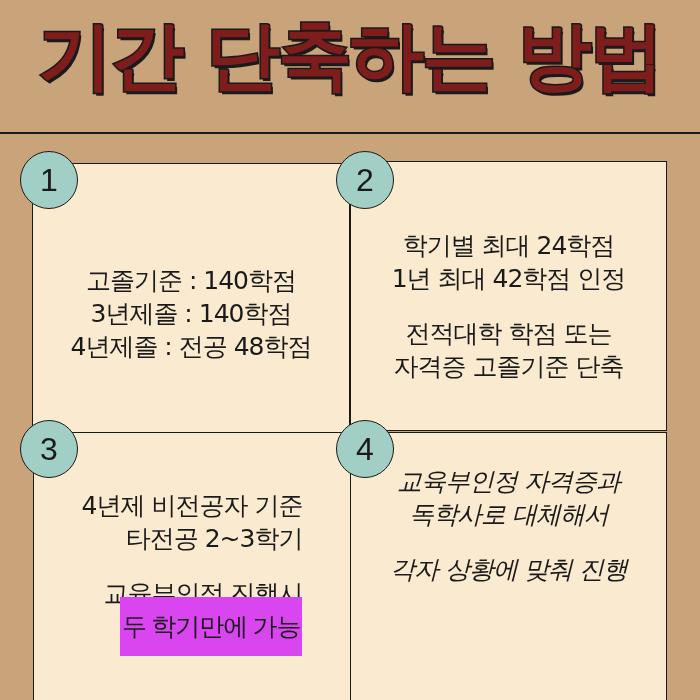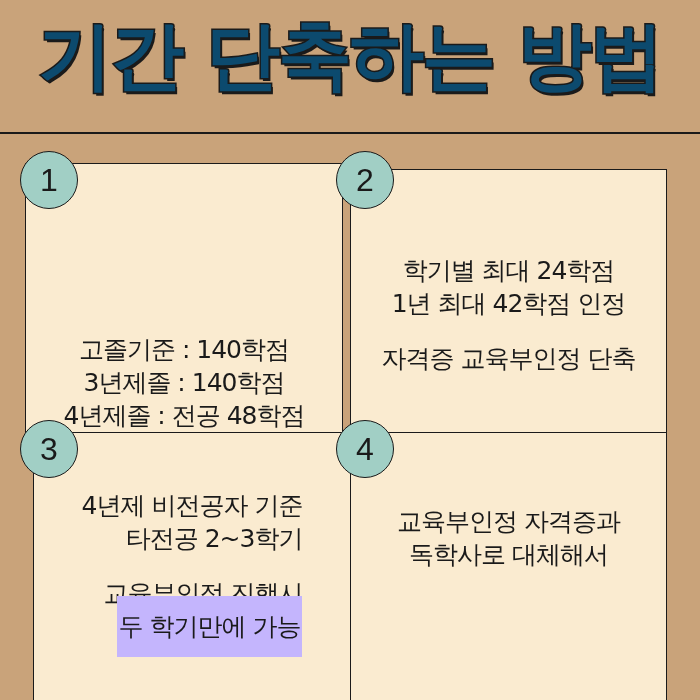--- a/index.html
+++ b/index.html
@@ -6,21 +6,21 @@
     body {
       width: 700px; height: 700px; overflow: hidden;
       background: #c9a37a;
       position: relative;
       font-family: "DejaVu Sans", sans-serif;
     }
     .title {
       position: absolute; left: 0; top: 18px; width: 700px;
       text-align: center;
       font-size: 74px; font-weight: 900; letter-spacing: -2px;
-      color: #0c4a6e;
+      color: #7f1d1d;
       -webkit-text-stroke: 3px #1a1a1a;
       paint-order: stroke fill;
       text-shadow: 2px 3px 0 #1a1a1a;
       line-height: 1;
     }
     .header-rule {
       position: absolute; left: 0; top: 132px; width: 700px; height: 2px;
       background: #1a1a1a;
     }
     .card {
@@ -31,69 +31,71 @@
       display: flex; align-items: center; justify-content: center;
     }
     .card-text {
       text-align: center;
       font-size: 25px; line-height: 33px;
       color: #1a1a1a;
       letter-spacing: -1px;
     }
     .line { display: block; white-space: nowrap; }
     .gap { display: block; height: 22px; }
-    .hl { background: #c4b5fd; padding: 16px 2px; }
+    .hl { background: #d946ef; padding: 16px 2px; font-family: Liberation Serif, serif; }
     .badge {
       position: absolute;
       width: 58px; height: 58px; border-radius: 50%;
       background: #a1cfc5;
       border: 1.5px solid #1a1a1a;
       box-sizing: border-box;
       display: flex; align-items: center; justify-content: center;
       font-size: 32px; color: #1a1a1a;
       font-family: "Liberation Sans", sans-serif;
     }
   </style>
 </head>
 <body>
 
 <div class="title">기간 단축하는 방법</div>
 <div class="header-rule"></div>
 
-<div class="card" style="left:25px; top:163px; width:318px; height:270px;align-items:flex-end;">
+<div class="card" style="left:32px; top:163px; width:318px; height:270px;">
   <div class="card-text" style="margin-top:30px;">
     <span class="line">고졸기준 : 140학점</span>
     <span class="line">3년제졸 : 140학점</span>
     <span class="line">4년제졸 : 전공 48학점</span>
   </div>
 </div>
 
-<div class="card" style="left:350px; top:169px; width:317px; height:270px;">
+<div class="card" style="left:350px; top:161px; width:317px; height:270px;">
   <div class="card-text" style="margin-top:20px;">
     <span class="line">학기별 최대 24학점</span>
     <span class="line">1년 최대 42학점 인정</span>
     <span class="gap"></span>
-    <span class="line">자격증 교육부인정 단축</span>
+    <span class="line">전적대학 학점 또는</span>
+    <span class="line">자격증 고졸기준 단축</span>
   </div>
 </div>
 
 <div class="card" style="left:33px; top:432px; width:318px; height:280px; align-items:flex-start;">
   <div class="card-text" style="margin-top:56px;text-align:right;">
     <span class="line">4년제 비전공자 기준</span>
     <span class="line">타전공 2~3학기</span>
     <span class="gap"></span>
     <span class="line">교육부인정 진행시</span>
     <span class="line"><span class="hl">두 학기만에 가능</span></span>
   </div>
 </div>
 
 <div class="card" style="left:350px; top:432px; width:317px; height:280px; align-items:flex-start;">
-  <div class="card-text" style="margin-top:72px;">
+  <div class="card-text" style="margin-top:32px;font-style:italic;">
     <span class="line">교육부인정 자격증과</span>
     <span class="line">독학사로 대체해서</span>
     <span class="gap"></span>
+    <span class="line">각자 상황에 맞춰 진행</span>
   </div>
 </div>
 
 <div class="badge" style="left:20px; top:151px;">1</div>
 <div class="badge" style="left:336px; top:151px;">2</div>
 <div class="badge" style="left:20px; top:420px;">3</div>
 <div class="badge" style="left:336px; top:420px;">4</div>
 
 </body></html>

